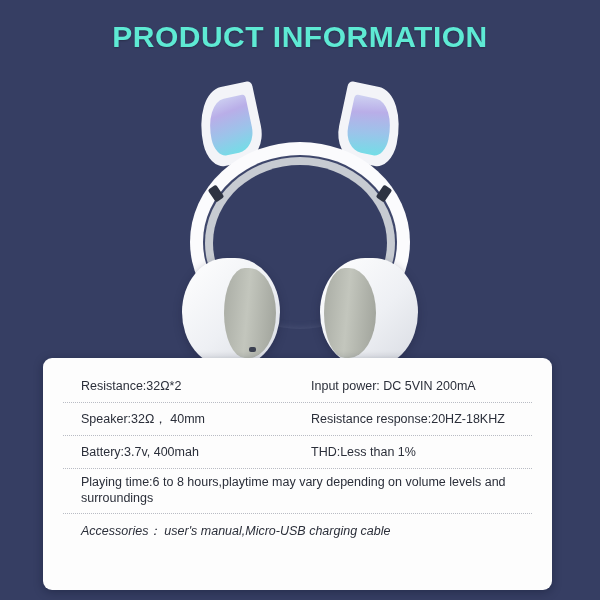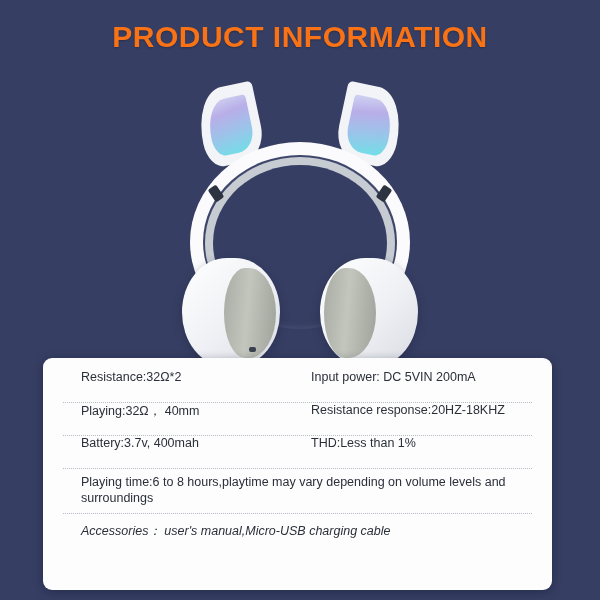--- a/index.html
+++ b/index.html
@@ -15,21 +15,21 @@
     position: relative;
   }
 
   
   .page-title {
     position: absolute;
     top: 20px;
     left: 0;
     width: 600px;
     text-align: center;
-    color: #f97316;
+    color: #5eead4;
     font-size: 30px;
     font-weight: bold;
     letter-spacing: 0.5px;
     text-shadow: 0 1px 2px rgba(0,0,0,0.25);
   }
 
   
   .product-stage {
     position: absolute;
     top: 72px;
@@ -153,20 +153,21 @@
   .spec-grid {
     display: flex;
     flex-direction: column;
     height: 100%;
   }
 
   .spec-row {
     display: flex;
     flex: 0 0 auto;
     height: 32px;
+    align-items: center;
     border-bottom: 1px dotted #b9bcc4;
   }
   .spec-row:first-child { margin-top: 12px; }
 
   .spec-cell {
     font-size: 12.5px;
     color: #2b2f3a;
     white-space: nowrap;
   }
   .spec-cell.col-left  { width: 230px; padding-left: 18px; box-sizing: border-box; }
@@ -219,21 +220,21 @@
 
 <div class="spec-card">
   <div class="spec-grid">
 
     <div class="spec-row">
       <div class="spec-cell col-left">Resistance:32Ω*2</div>
       <div class="spec-cell col-right">Input power: DC 5VIN 200mA</div>
     </div>
 
     <div class="spec-row">
-      <div class="spec-cell col-left">Playing:32Ω， 40mm</div>
+      <div class="spec-cell col-left">Speaker:32Ω， 40mm</div>
       <div class="spec-cell col-right">Resistance response:20HZ-18KHZ</div>
     </div>
 
     <div class="spec-row">
       <div class="spec-cell col-left">Battery:3.7v, 400mah</div>
       <div class="spec-cell col-right">THD:Less than 1%</div>
     </div>
 
 
     <div class="spec-row full">

